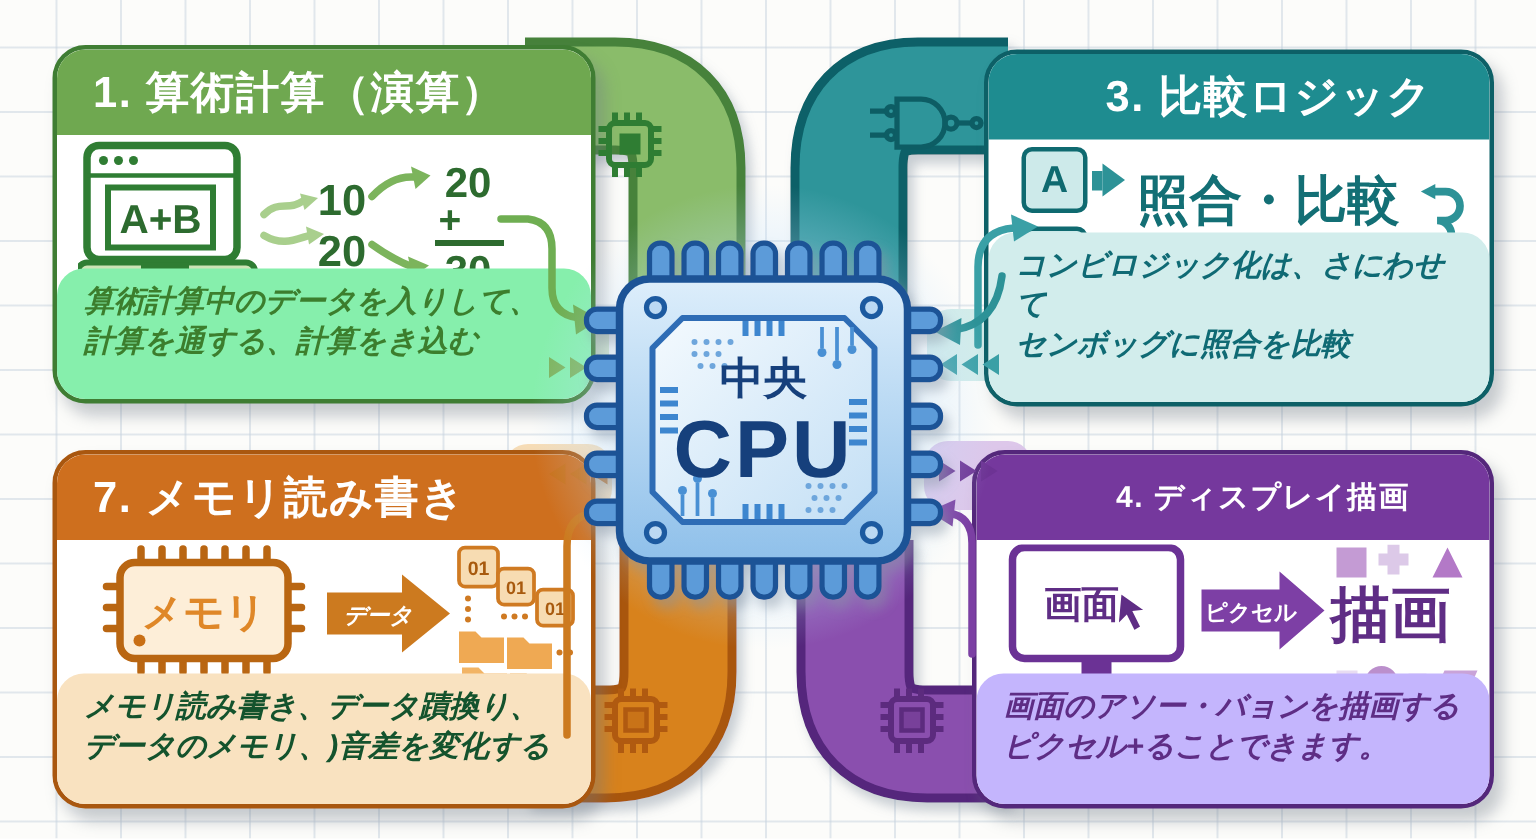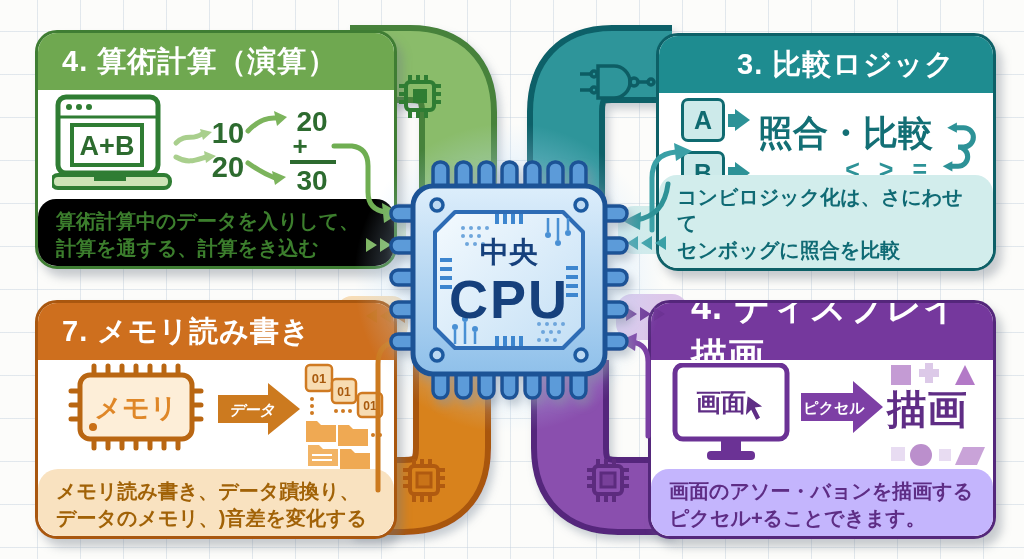--- a/index.html
+++ b/index.html
@@ -13,38 +13,38 @@
     background-size:43px 43px;
     background-position:-6px -12px;
   }
   .layer{position:absolute;left:0;top:0;width:1024px;height:559px;}
   .panel{position:absolute;border-radius:22px;overflow:hidden;z-index:2;
          box-shadow:6px 8px 10px rgba(110,120,135,.38);background:#fff;}
   .panel .hdr{height:57px;display:flex;align-items:center;color:#fff;
               font-weight:bold;font-size:29px;letter-spacing:1px;padding-left:40px;}
   .hdr.left{padding-left:24px;}
   .hdr.center{justify-content:center;}
-  .caption{position:absolute;left:0;right:0;bottom:0;padding:9px 18px 5px 18px;
-           border-radius:18px 18px 0 0;font-weight:bold;font-size:20px;line-height:1.32;}
+  .caption{position:absolute;left:0;right:0;bottom:0;padding:9px 18px 25px 18px;
+           border-radius:18px 18px 0 0;font-weight:bold;font-size:20px;line-height:1.32;font-style:italic;}
   .illus{position:absolute;left:14px;top:60px;}
   
   .p1{left:35px;top:30px;width:356px;height:233px;border:3px solid #3f7d33;}
   .p1 .hdr{background:#6fa850;}
-  .p1 .caption{background:#000000;color:#3c7e2d;}
+  .p1 .caption{background:#86efac;color:#3c7e2d;}
   
   .p2{left:35px;top:300px;width:356px;height:233px;border:3px solid #a9570f;}
   .p2 .hdr{background:#ce6f1e;}
-  .p2 .caption{background:#f9e2c0;color:#a16207;border-radius:20px;}
+  .p2 .caption{background:#f9e2c0;color:#14532d;}
   
   .p3{left:656px;top:33px;width:334px;height:232px;border:3px solid #0d6067;}
   .p3 .hdr{background:#1e8c90;}
   .p3 .caption{background:#d2edec;color:#0f6a74;}
   
   .p4{left:648px;top:300px;width:342px;height:233px;border:3px solid #54277b;}
-  .p4 .hdr{background:#75389d;font-size:36px;}
+  .p4 .hdr{background:#75389d;font-size:20px;}
   .p4 .caption{background:#c4b5fd;color:#5e2d85;}
   
   .cmp{position:absolute;left:22px;top:62px;right:10px;display:flex;align-items:center;gap:8px;}
   .ab-col{display:flex;flex-direction:column;gap:9px;}
   .ab-row{display:flex;align-items:center;}
   .ab-box{width:38px;height:38px;border:3px solid #0f6a70;border-radius:7px;background:#cdeaea;
           display:flex;align-items:center;justify-content:center;
           font-weight:bold;font-size:25px;color:#0f6a70;}
   .io-stem{width:7px;height:13px;background:#2d9297;margin-left:3px;}
   .io-tri{width:0;height:0;border-top:11px solid transparent;border-bottom:11px solid transparent;
@@ -83,21 +83,21 @@
       </g>
     </g>
     <rect x="336" y="206" width="70" height="48" rx="16" fill="#d8e9c6"></rect>
     <rect x="618" y="206" width="72" height="48" rx="16" fill="#d2ecea"></rect>
     <rect x="336" y="296" width="72" height="46" rx="16" fill="#f7ddb7"></rect>
     <rect x="616" y="294" width="72" height="46" rx="16" fill="#ddc7ea"></rect>
   </svg>
 
   <div class="panel p1">
     <div class="hdr left">
-      <span>4. 算術計算（演算）</span>
+      <span>1. 算術計算（演算）</span>
     </div>
     <div class="illus">
       <svg width="330" height="112" viewBox="0 0 330 112">
         <g>
           <rect x="6" y="4" width="100" height="76" rx="8" fill="#ffffff" stroke="#2f7d33" stroke-width="5"></rect>
           <line x1="6" y1="24" x2="106" y2="24" stroke="#2f7d33" stroke-width="3"></line>
           <circle cx="17" cy="14" r="3" fill="#2f7d33"></circle>
             <circle cx="27" cy="14" r="3" fill="#2f7d33"></circle>
             <circle cx="37" cy="14" r="3" fill="#2f7d33"></circle>
           <rect x="20" y="32" width="70" height="40" fill="#ffffff" stroke="#2f7d33" stroke-width="4"></rect>

